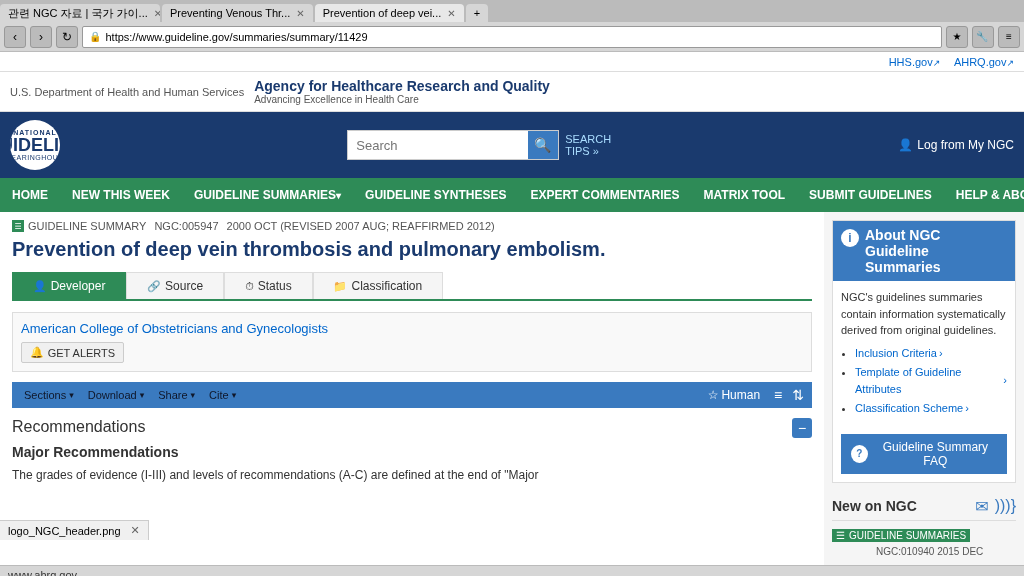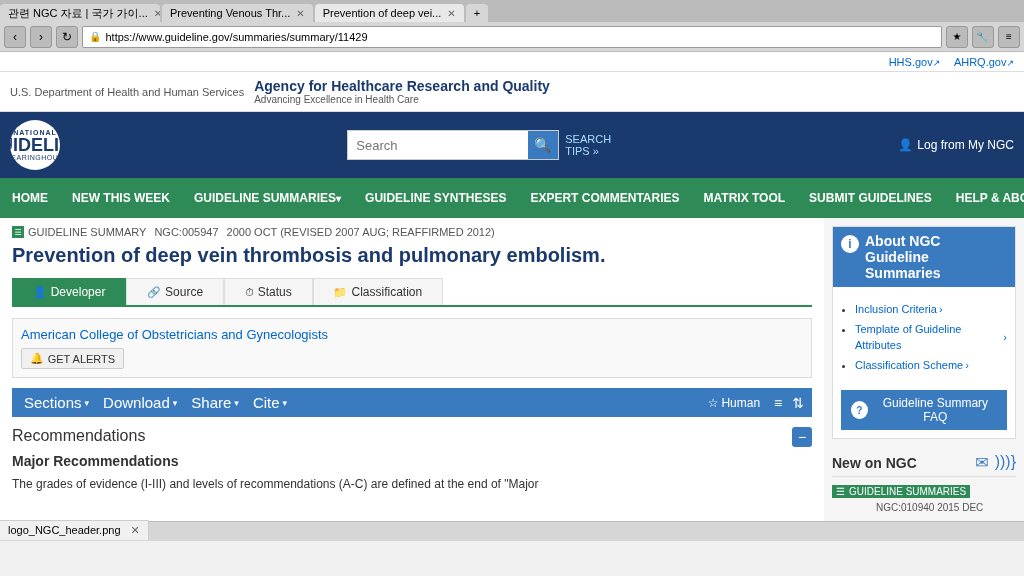--- a/index.html
+++ b/index.html
@@ -39,21 +39,21 @@
     .ngc-national { font-size: 7px; color: #1a3a6e; font-weight: bold; letter-spacing: 1px; }
     .ngc-guideline { font-size: 18px; font-weight: bold; color: #1a3a6e; line-height: 1; }
     .ngc-clearinghouse { font-size: 7px; color: #1a3a6e; letter-spacing: 0.5px; }
     .search-area { display: flex; align-items: center; gap: 6px; }
     .search-box { display: flex; align-items: center; border: 1px solid #ccc; background: white; }
     .search-input { width: 180px; height: 28px; border: none; outline: none; padding: 0 8px; font-size: 13px; }
     .search-btn { width: 30px; height: 28px; background: #3a7abf; border: none; cursor: pointer; display: flex; align-items: center; justify-content: center; color: white; font-size: 14px; }
     .login-btn { color: white; font-size: 12px; cursor: pointer; display: flex; align-items: center; gap: 4px; }
 
     
-    .nav-bar { background: #2e8b57; display: flex; align-items: center; height: 40px; }
+    .nav-bar { background: #2e8b57; display: flex; align-items: center; height: 34px; }
     .nav-item { color: white; font-size: 12px; font-weight: bold; padding: 0 12px; height: 100%; display: flex; align-items: center; cursor: pointer; text-decoration: none; white-space: nowrap; }
     .nav-item.has-dropdown::after { content: ' ▾'; font-size: 10px; }
 
     
     .main-content { display: flex; padding: 0; background: #f5f5f5; }
     .content-area { flex: 1; padding: 8px 12px; background: white; }
     .sidebar { width: 200px; padding: 8px; background: #f5f5f5; }
 
     
     .breadcrumb { display: flex; align-items: center; gap: 4px; font-size: 11px; color: #555; margin-bottom: 4px; }
@@ -71,21 +71,21 @@
     .tab.active { background: #2e8b57; color: white; border-color: #2e8b57; }
     .tab-icon { font-size: 11px; }
 
     
     .developer-section { background: #f9f9f9; border: 1px solid #ddd; padding: 8px; margin-bottom: 10px; margin-top: 11px; }
     .developer-org { color: #0066cc; font-size: 13px; text-decoration: none; display: block; margin-bottom: 6px; }
     .get-alerts-btn { display: inline-flex; align-items: center; gap: 4px; background: #f0f0f0; border: 1px solid #ccc; padding: 3px 8px; font-size: 11px; cursor: pointer; color: #333; border-radius: 2px; }
 
     
     .action-bar { background: #3a7abf; display: flex; align-items: center; padding: 4px 8px; gap: 6px; margin-bottom: 10px; }
-    .action-btn { color: #ffffff; font-size: 15px; background: none; border: none; cursor: pointer; display: flex; align-items: center; gap: 3px; padding: 2px 4px; }
+    .action-btn { color: #0f172a; font-size: 11px; background: none; border: none; cursor: pointer; display: flex; align-items: center; gap: 3px; padding: 2px 4px; }
     .action-btn::after { content: ' ▾'; font-size: 9px; }
     .action-btn-plain { color: white; font-size: 12px; background: none; border: none; cursor: pointer; display: flex; align-items: center; gap: 3px; padding: 2px 4px; }
     .action-divider { flex: 1; }
     .action-icon { color: white; font-size: 14px; cursor: pointer; margin-left: 4px; }
 
     
     .section-header { display: flex; justify-content: space-between; align-items: flex-start; margin-bottom: 6px; }
     .section-title { font-size: 16px; color: #333; font-weight: normal; }
     .collapse-btn { width: 20px; height: 20px; background: #3a7abf; color: white; border: none; cursor: pointer; display: flex; align-items: center; justify-content: center; border-radius: 3px; font-size: 14px; }
     .major-rec-title { font-size: 14px; font-weight: bold; color: #333; margin-bottom: 6px; }
@@ -110,21 +110,21 @@
     .new-ngc-title { font-size: 14px; color: #333; font-weight: bold; }
     .new-ngc-icons { display: flex; gap: 6px; }
     .new-ngc-icon { color: #3a7abf; font-size: 16px; cursor: pointer; }
     .new-ngc-badge { display: inline-flex; align-items: center; gap: 4px; background: #2e8b57; color: white; font-size: 10px; padding: 1px 4px; margin-bottom: 4px; }
     .new-ngc-id { font-size: 10px; color: #555; margin-left: 44px; }
 
     
     .status-bar { background: #d6d6d6; height: 20px; display: flex; align-items: center; padding: 0 8px; font-size: 11px; color: #333; border-top: 1px solid #bbb; }
 
     
-    .download-pill { position: fixed; bottom: 36px; left: 0; background: #f0f0f0; border-top: 1px solid #ccc; border-right: 1px solid #ccc; padding: 3px 8px; font-size: 11px; display: flex; gap: 6px; z-index: 100; }
+    .download-pill { position: fixed; bottom: 36px; left: 0; background: #f0f0f0; border-top: 1px solid #ccc; border-right: 1px solid #ccc; padding: 3px 8px; font-size: 11px; display: flex; align-items: center; gap: 6px; z-index: 100; }
     .download-pill-close { color: #666; cursor: pointer; margin-left: 4px; }
   </style>
 </head>
 <body>
 
 <div class="browser-chrome">
 
   <div class="browser-tabs">
     <div class="browser-tab">
       <span>관련 NGC 자료 | 국가 가이...</span>
@@ -273,20 +273,21 @@
 
     </div>
 
     <div class="sidebar">
       <div class="sidebar-card">
         <div class="sidebar-card-header">
           <div class="sidebar-info-icon">i</div>
           <div class="sidebar-card-title">About NGC Guideline Summaries</div>
         </div>
         <div class="sidebar-card-body">
+          <p>NGC's guidelines summaries contain information systematically derived from original guidelines.</p>
           <ul>
             <li>
                 <a class="sidebar-link" href="#">Inclusion Criteria</a>
               </li>
             <li>
                 <a class="sidebar-link" href="#">Template of Guideline Attributes</a>
               </li>
             <li>
                 <a class="sidebar-link" href="#">Classification Scheme</a>
               </li>

